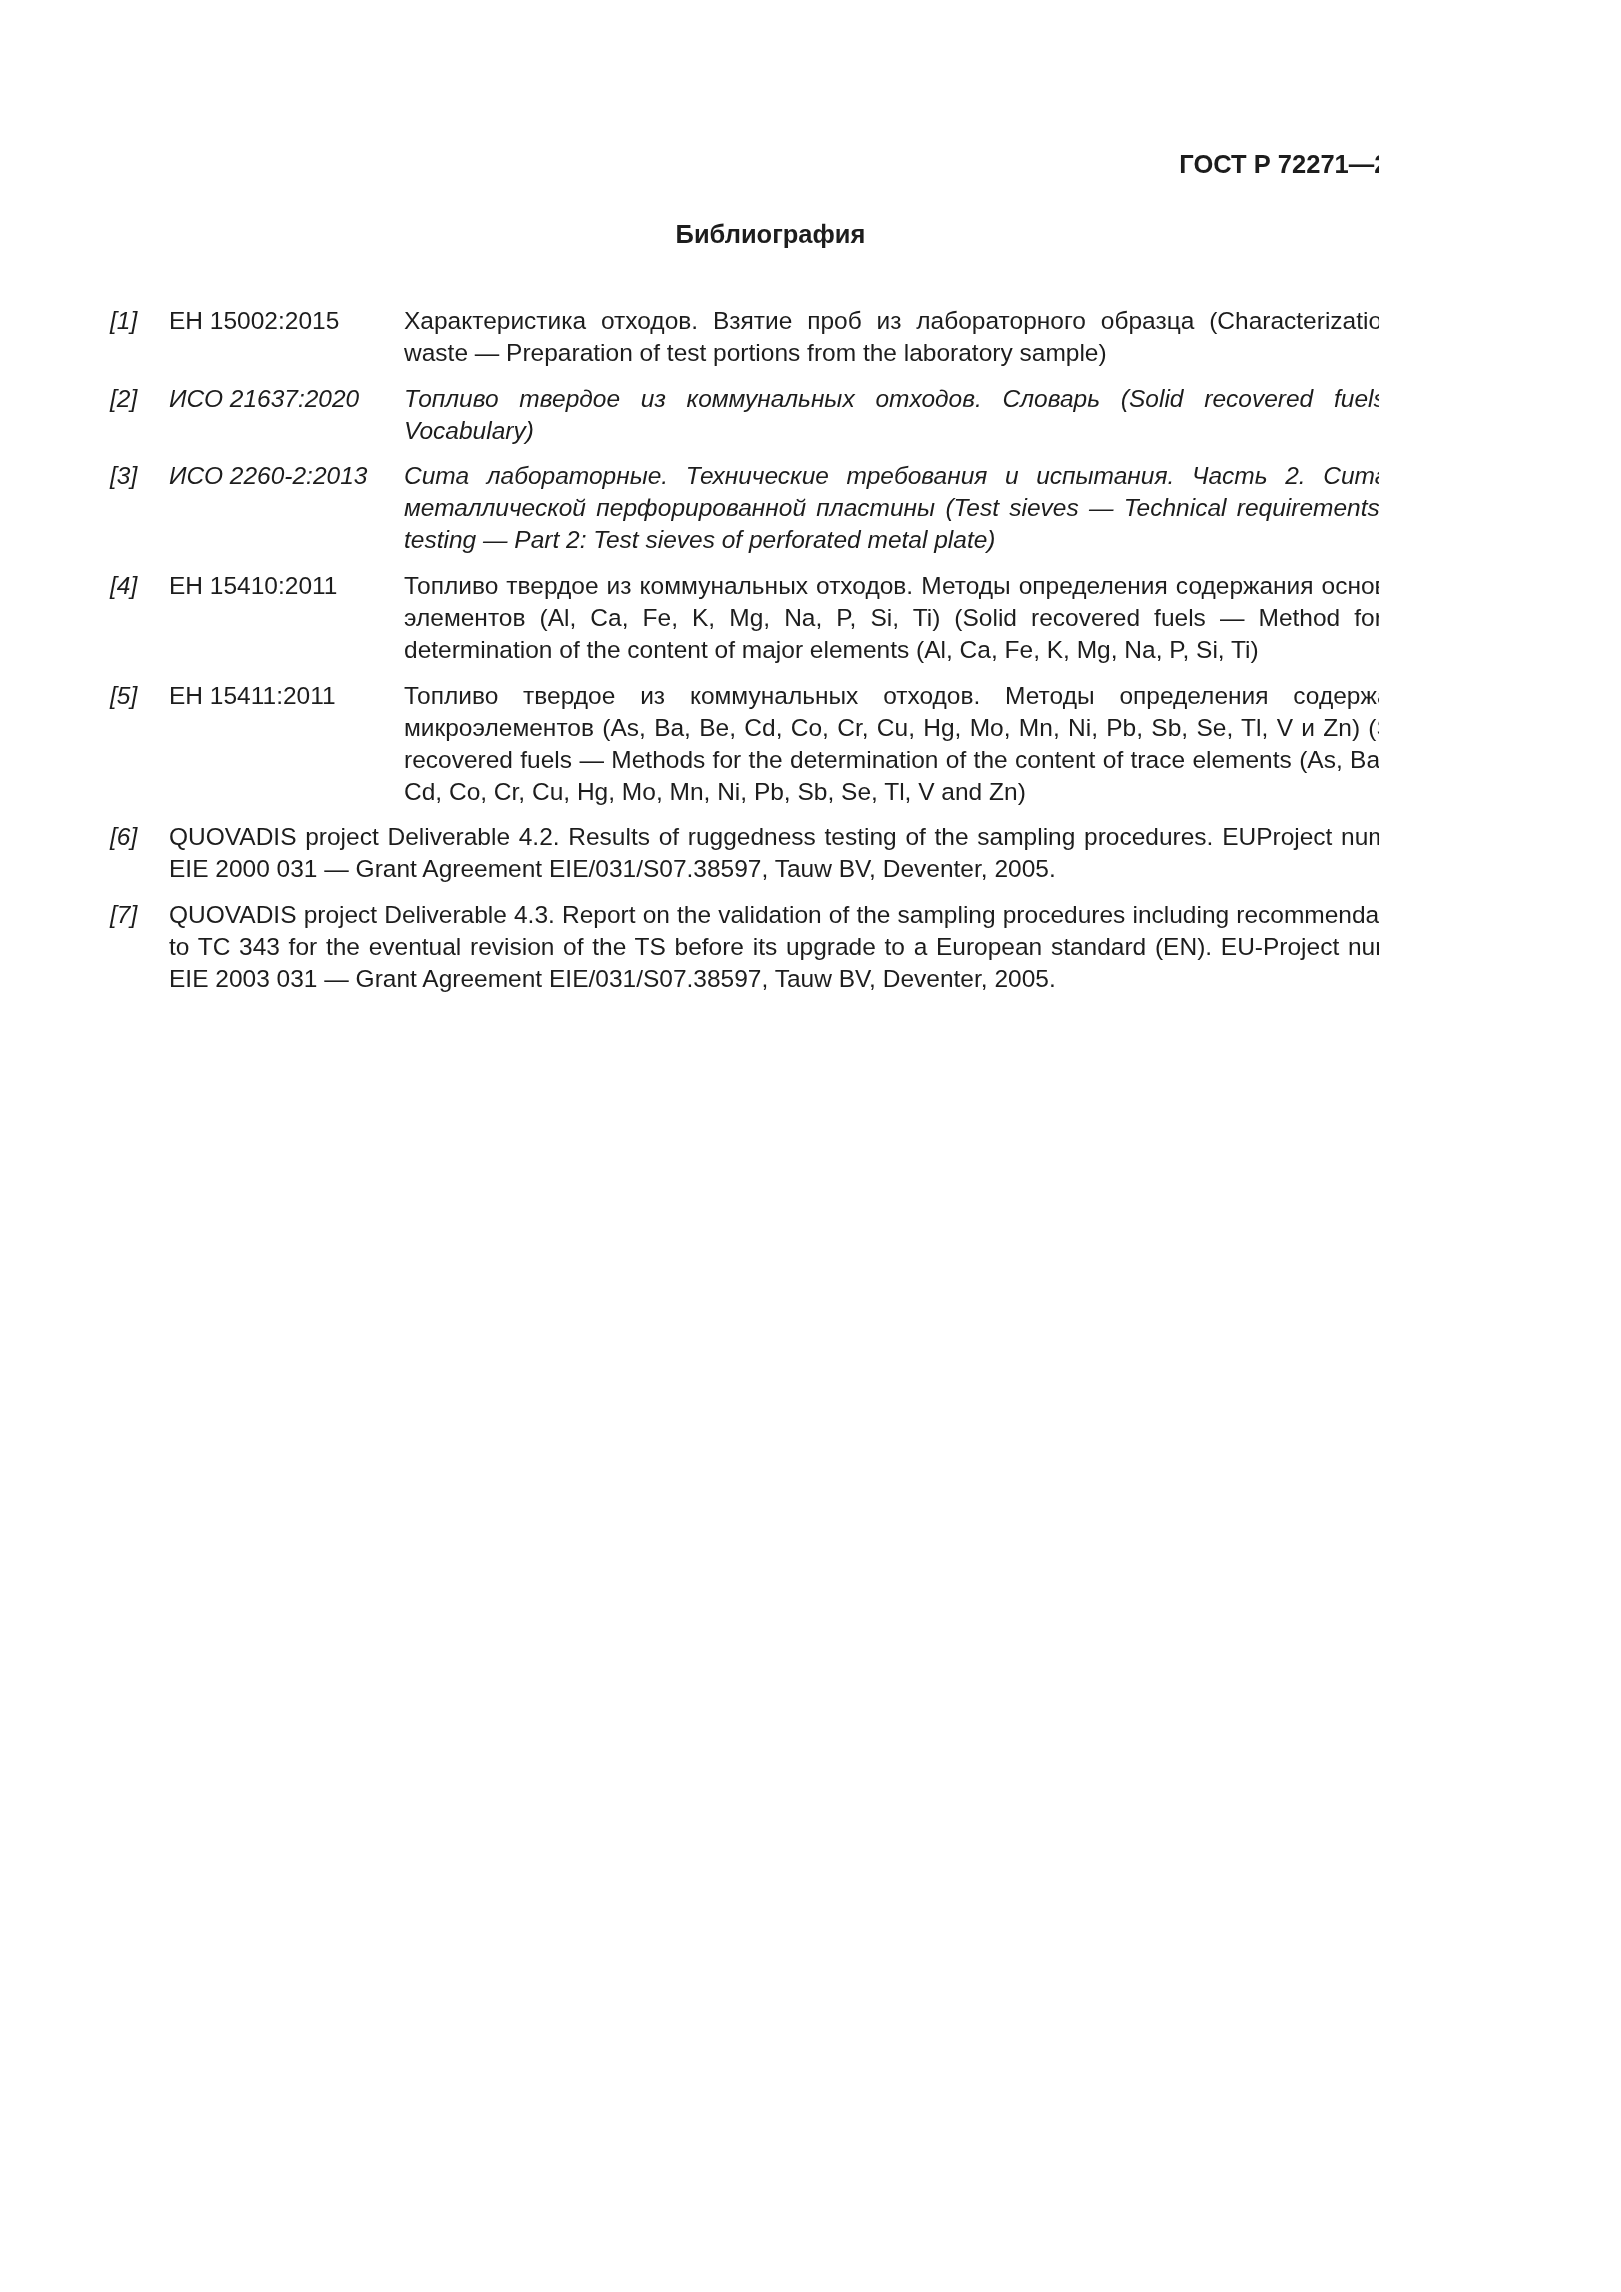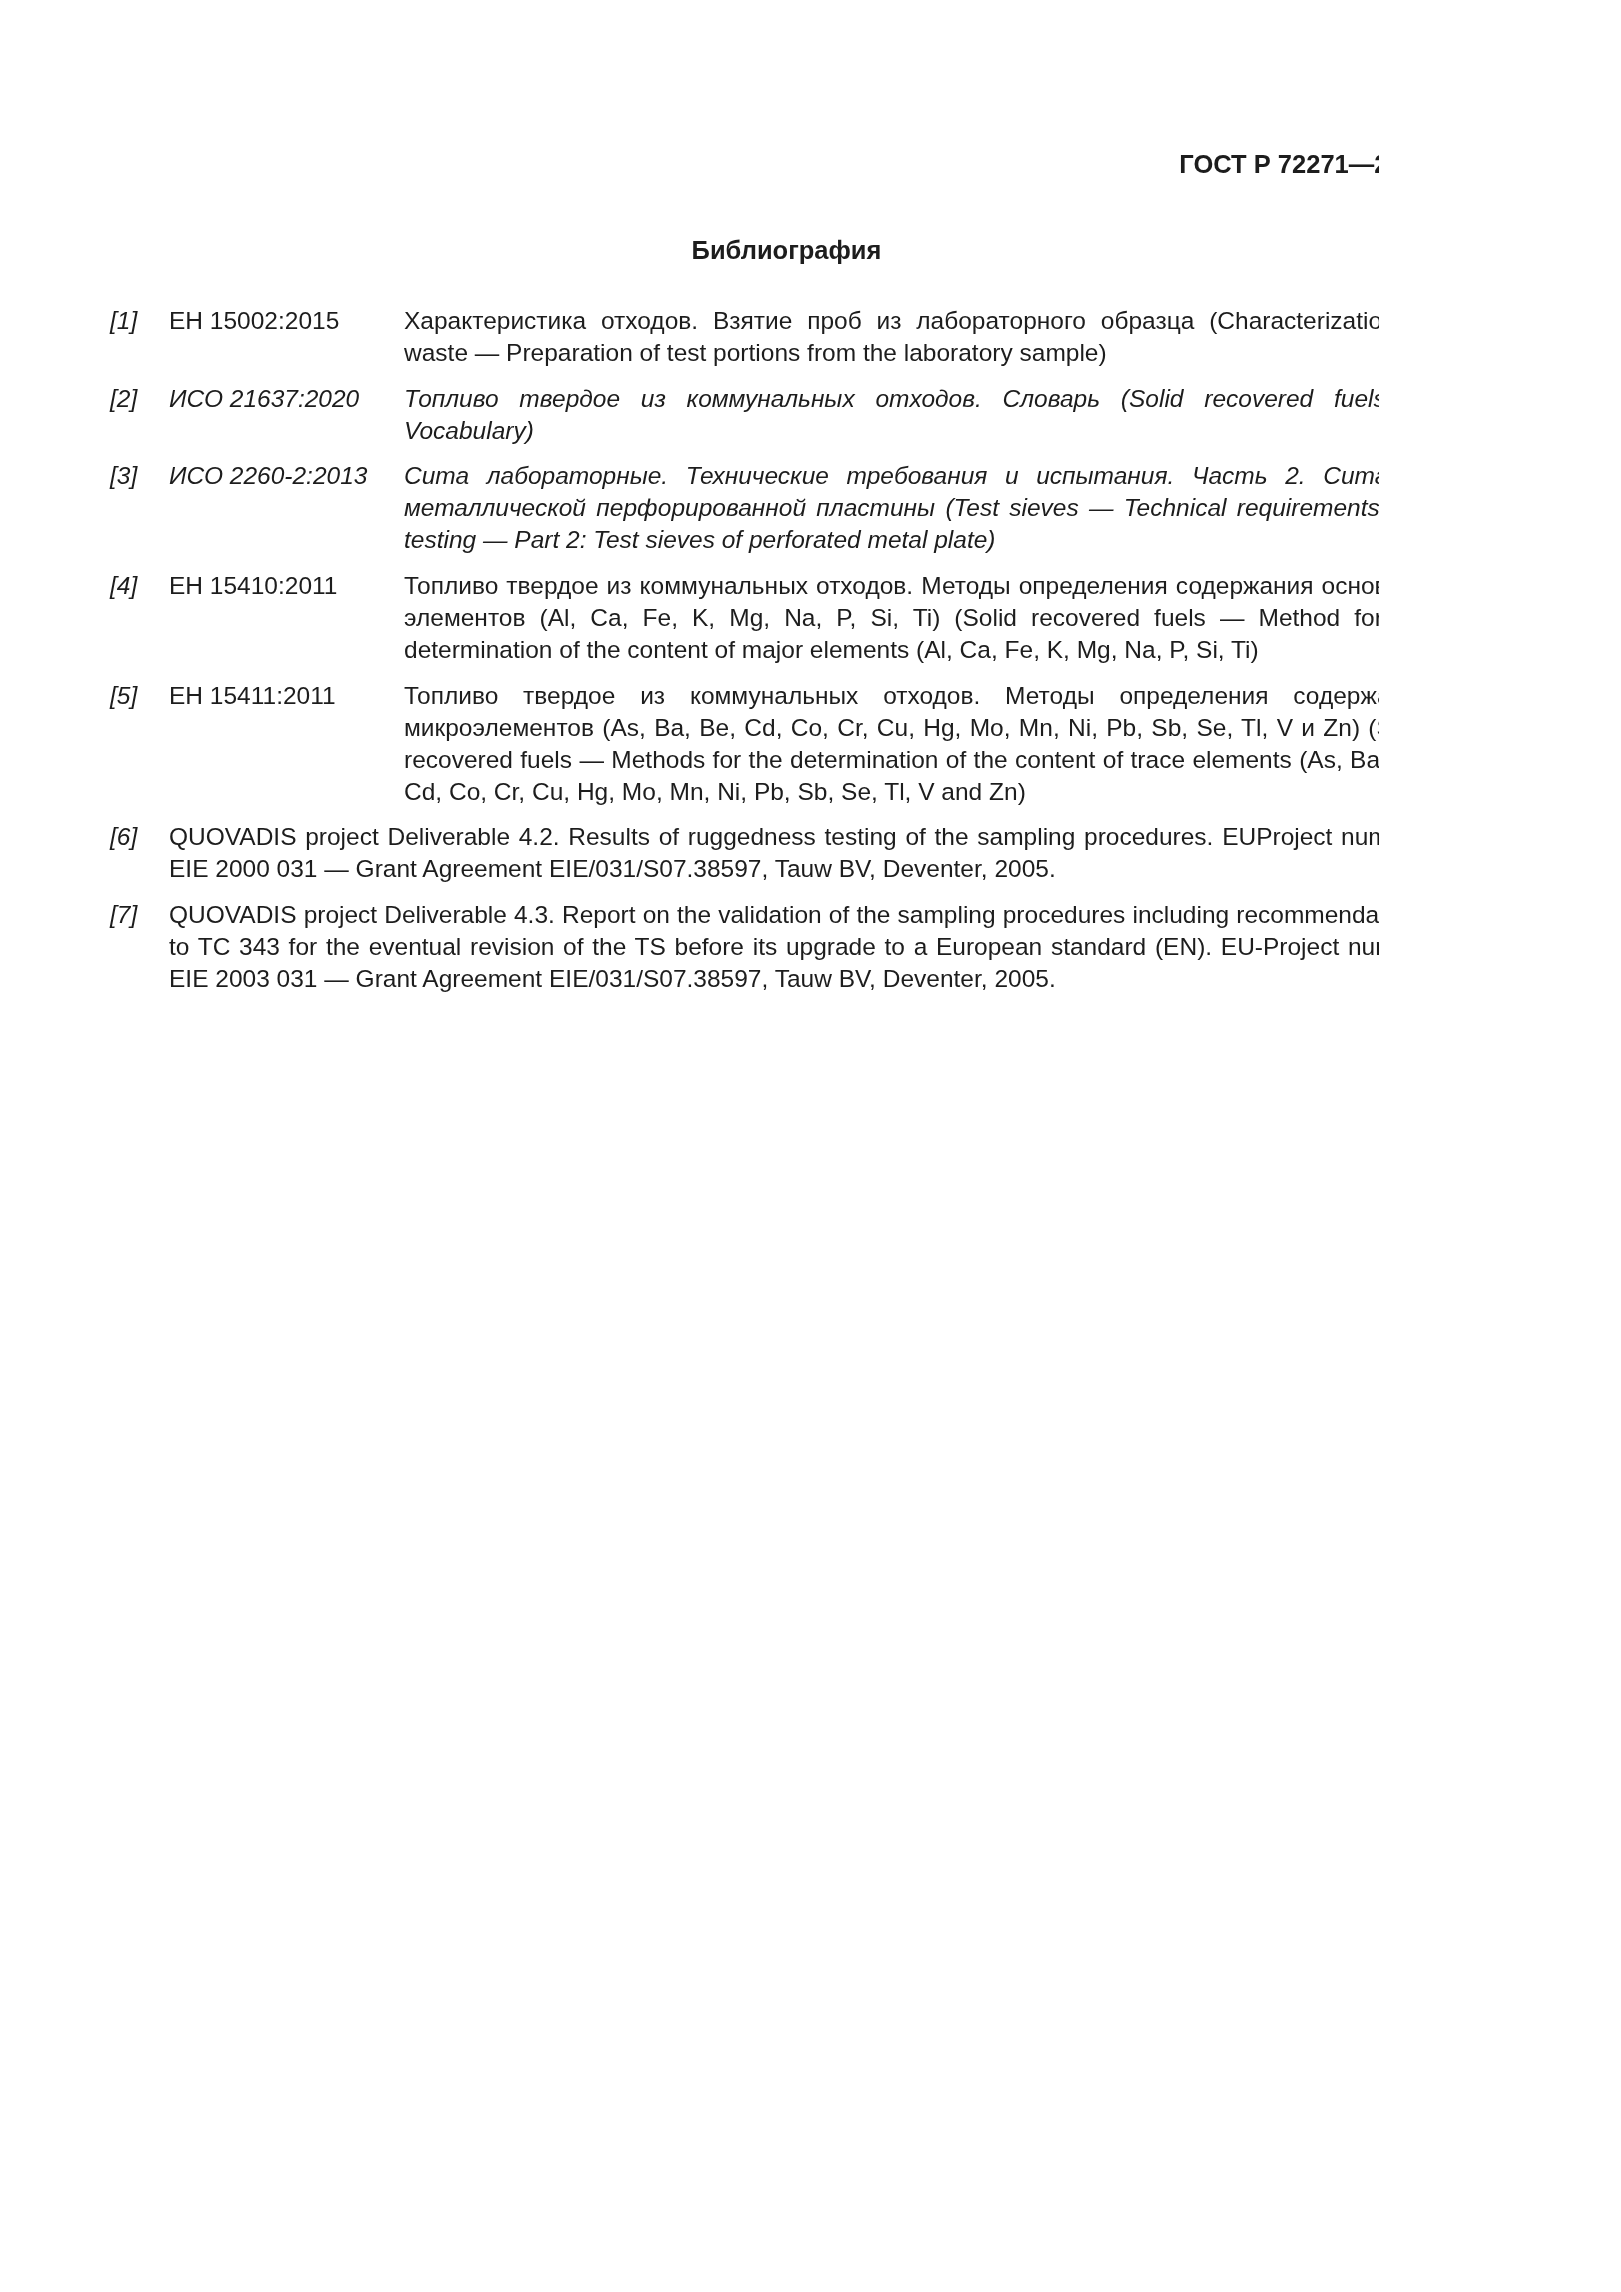--- a/index.html
+++ b/index.html
@@ -24,21 +24,21 @@
     text-align: right;
     font-size: 25.5px;
     font-weight: 700;
     white-space: nowrap;
   }
   .doc-title {
     position: absolute;
     top: 220px;
     left: 110px;
     width: 1321px;
-    margin: 16px;
+    margin: 0;
     text-align: center;
     font-size: 25.5px;
     font-weight: 700;
   }
   .entries {
     position: absolute;
     top: 305px;
     left: 110px;
     width: 1321px;
     font-size: 24.5px;

